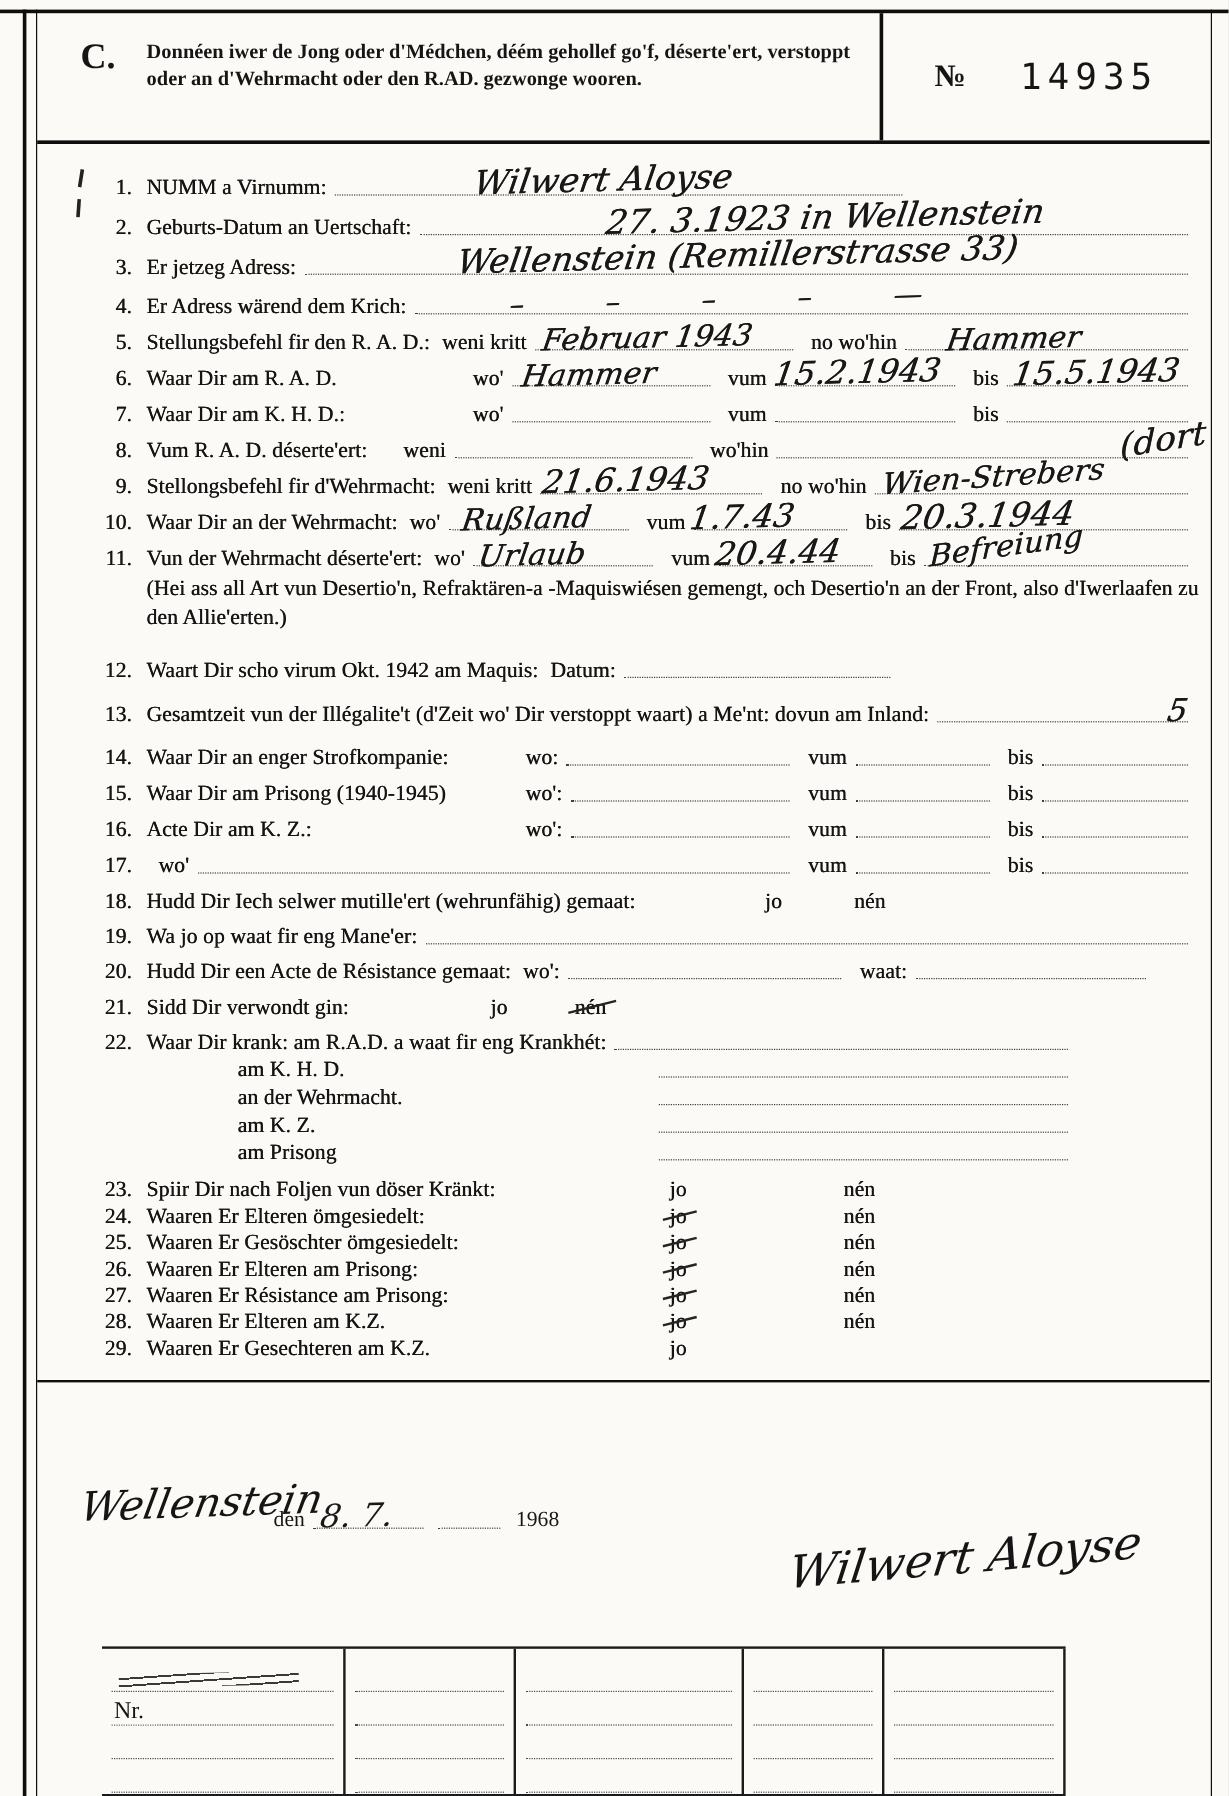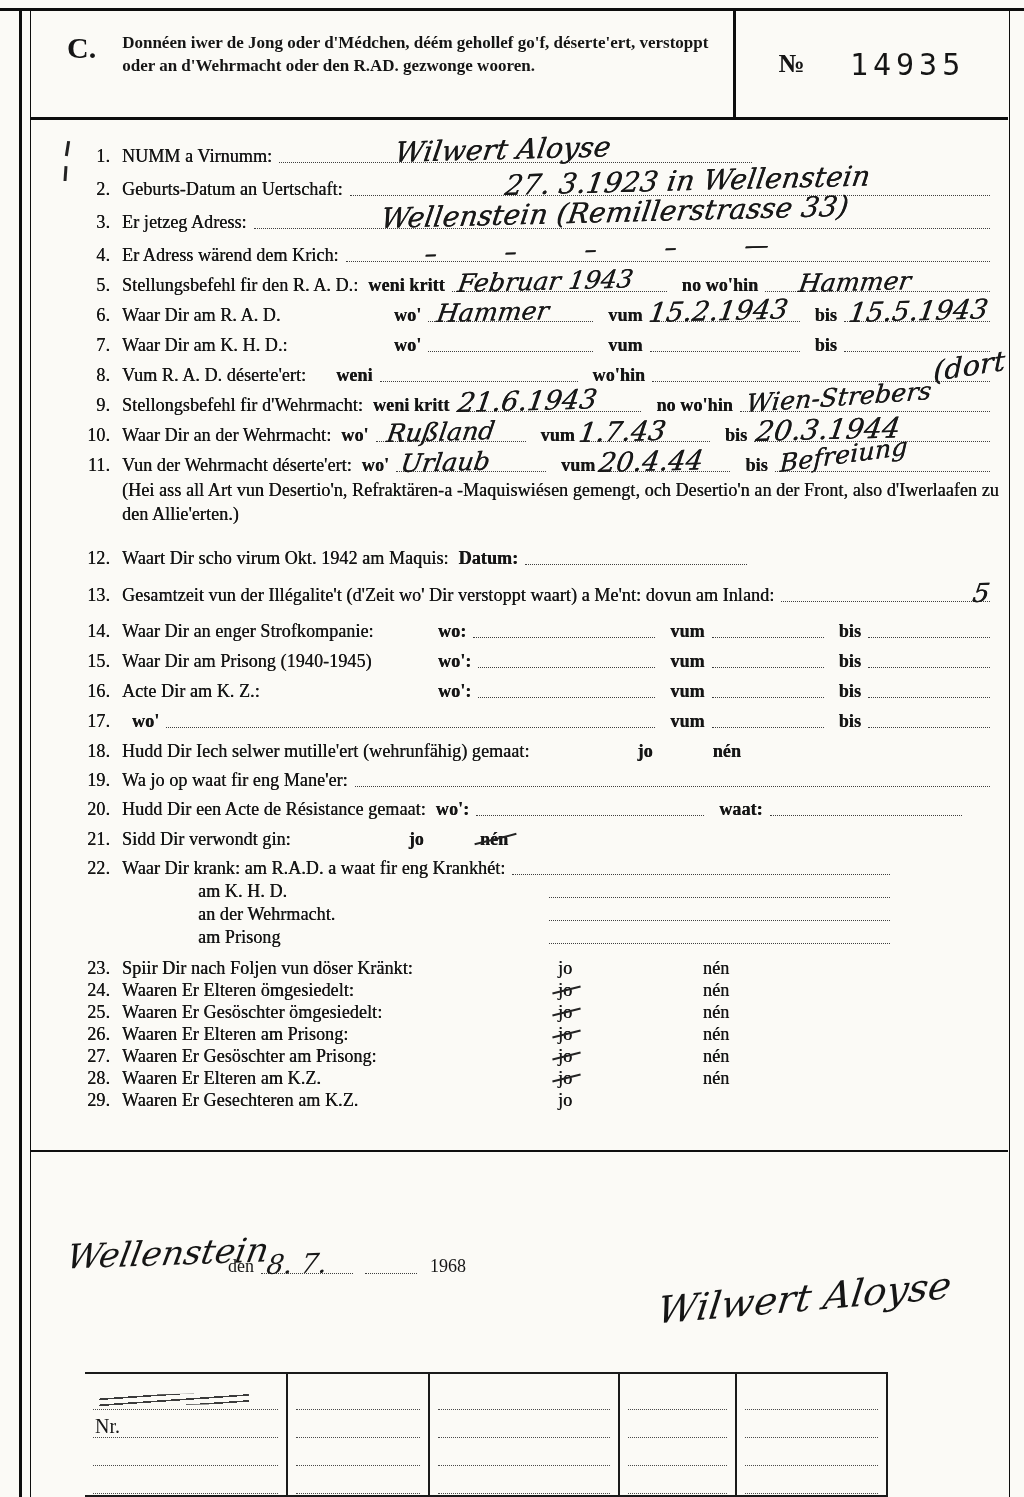--- a/index.html
+++ b/index.html
@@ -19,21 +19,21 @@
   .h-right{width:272px;border-left:3px solid #0d0d0d;display:flex;align-items:center;
            justify-content:center;gap:26px;}
   .no-sign{font-size:26px;font-weight:bold;}
   .no-val{font-size:30px;font-family:"DejaVu Sans Mono",monospace;letter-spacing:5px;margin-left:19px;}
   
   .content{position:absolute;left:34px;right:22px;top:134px;font-size:18px;
            letter-spacing:.1px;text-shadow:.3px 0 0 currentColor;}
   .r{display:flex;align-items:flex-end;}
   .num{flex:none;width:76px;text-align:right;margin-right:12px;white-space:nowrap;}
   .lb{flex:none;white-space:nowrap;}
-  .tk{flex:none;white-space:nowrap;margin-left:10px;font-weight:bold;}
+  .tk{flex:none;white-space:nowrap;margin-left:10px;}
   .sp{flex:1 1 auto;}
   .dl{flex:1 1 auto;position:relative;height:4px;border-bottom:1.6px dotted #3f3f3f;
       margin:0 5px 4px 7px;min-width:26px;}
   .hw{position:absolute;bottom:-5px;left:10%;font-family:"DejaVu Serif",serif;
       font-style:italic;font-size:25px;line-height:1;white-space:nowrap;color:#181818;
       transform:skewX(-10deg) rotate(-1.5deg);transform-origin:left bottom;}
   .hw-big{font-size:28px;}
   .hw-dash{font-size:24px;word-spacing:56px;letter-spacing:2px;}
   .h33{height:33px}.h30{height:30px}.h29{height:29px}.h27{height:27px}.h23{height:23px}.h22{height:22px}
   .mt12{margin-top:12px}.mr250{margin-right:250px}.mr12{margin-right:12px}
@@ -328,20 +328,24 @@
     </div>
     <div class="r h23 sub">
       <span class="slb">am K. H. D.</span>
       <span class="dl"></span>
     </div>
     <div class="r h23 sub">
       <span class="slb">an der Wehrmacht.</span>
       <span class="dl"></span>
     </div>
     <div class="r h23 sub">
+      <span class="slb">am K. Z.</span>
+      <span class="dl"></span>
+    </div>
+    <div class="r h23 sub">
       <span class="slb">am Prisong</span>
       <span class="dl"></span>
     </div>
 
     <div class="r h27" style="margin-top:4px">
       <span class="num">23.</span>
       <span class="lb436">Spiir Dir nach Foljen vun döser Kränkt:</span>
       <span class="jocol">jo</span>
       <span class="nencol">nén</span>
     </div>
@@ -359,21 +363,21 @@
       <span class="nencol">nén</span>
     </div>
     <div class="r h22">
       <span class="num">26.</span>
       <span class="lb436">Waaren Er Elteren am Prisong:</span>
       <span class="jocol"><span class="x">jo</span></span>
       <span class="nencol">nén</span>
     </div>
     <div class="r h22">
       <span class="num">27.</span>
-      <span class="lb436">Waaren Er Gesöschter am Prisong:</span>
+      <span class="lb436">Waaren Er Résistance am Prisong:</span>
       <span class="jocol"><span class="x">jo</span></span>
       <span class="nencol">nén</span>
     </div>
     <div class="r h22">
       <span class="num">28.</span>
       <span class="lb436">Waaren Er Elteren am K.Z.</span>
       <span class="jocol"><span class="x">jo</span></span>
       <span class="nencol">nén</span>
     </div>
     <div class="r h22">

